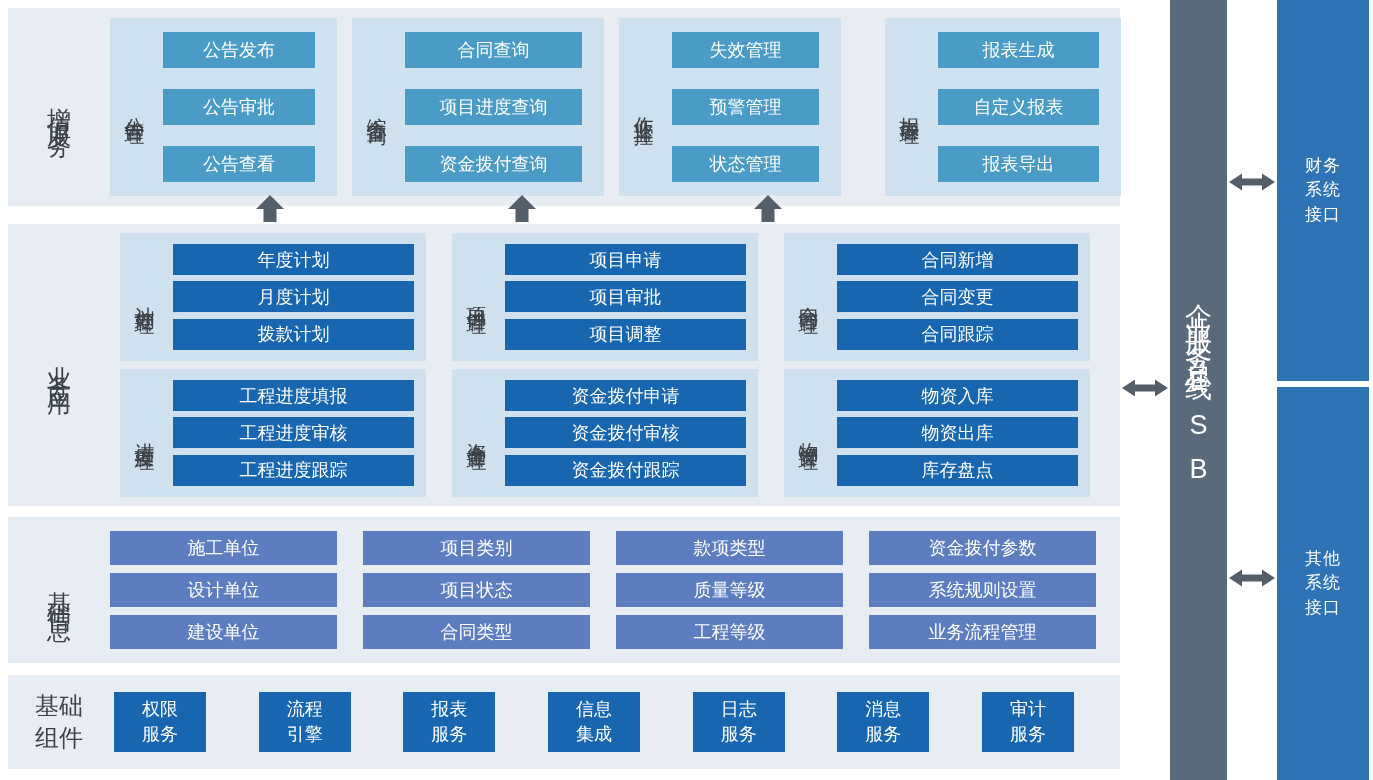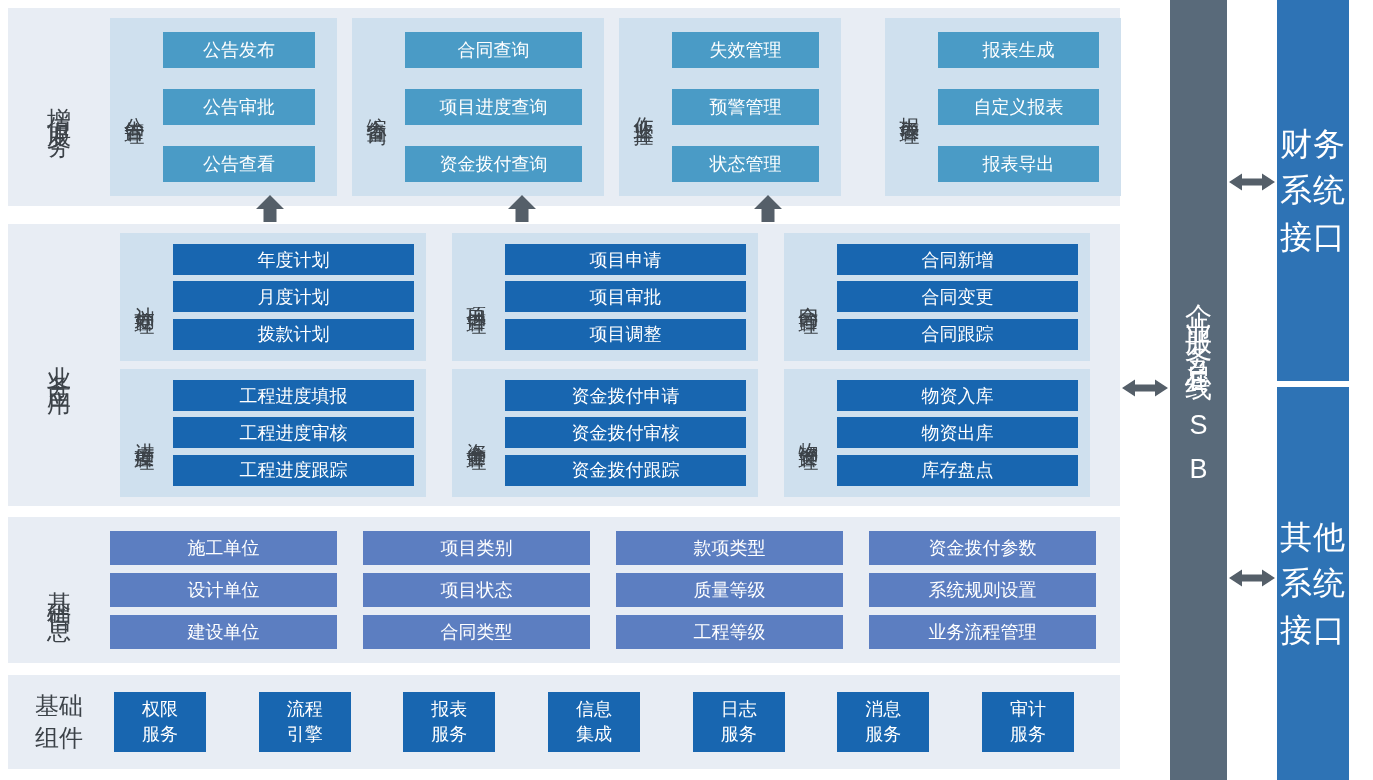--- a/index.html
+++ b/index.html
@@ -45,23 +45,23 @@
   
   .comp-row { flex:1; display:flex; align-items:center; justify-content:space-between; padding:0 46px 0 4px; }
   .comp-box { width:92px; height:60px; background:#1866b0; color:#fff; font-size:18px; display:flex;
               flex-direction:column; align-items:center; justify-content:center; line-height:1.4; text-align:center; }
 
   
   .esb { position:absolute; left:1170px; top:0; width:57px; height:780px; background:#596a7a;
          display:flex; align-items:center; justify-content:center; }
   .esb-text { writing-mode:vertical-rl; text-orientation:upright; color:#fff; font-size:27px; letter-spacing:14px; }
 
-  .iface { position:absolute; left:1277px; width:72px; background:#2e73b5; color:#fff;
+  .iface { position:absolute; left:1277px; width:92px; background:#2e73b5; color:#fff;
            display:flex; flex-direction:column; align-items:center; justify-content:center;
-           text-align:center; font-size:32px; }
+           text-align:center; font-size:17px; }
   .iface1 { top:0;   height:381px; }
   .iface2 { top:387px; height:393px; }
   .iface .line { line-height:1.45; letter-spacing:1px; }
 
   
   .arrow-up { position:absolute; width:30px; height:27px; }
   .au1 { left:255px; top:195px; } .au2 { left:507px; top:195px; } .au3 { left:753px; top:195px; }
   .arrow-h { position:absolute; width:48px; height:22px; }
   .ah-main  { left:1121px; top:377px; }
   .ah-fin   { left:1228px; top:171px; }

